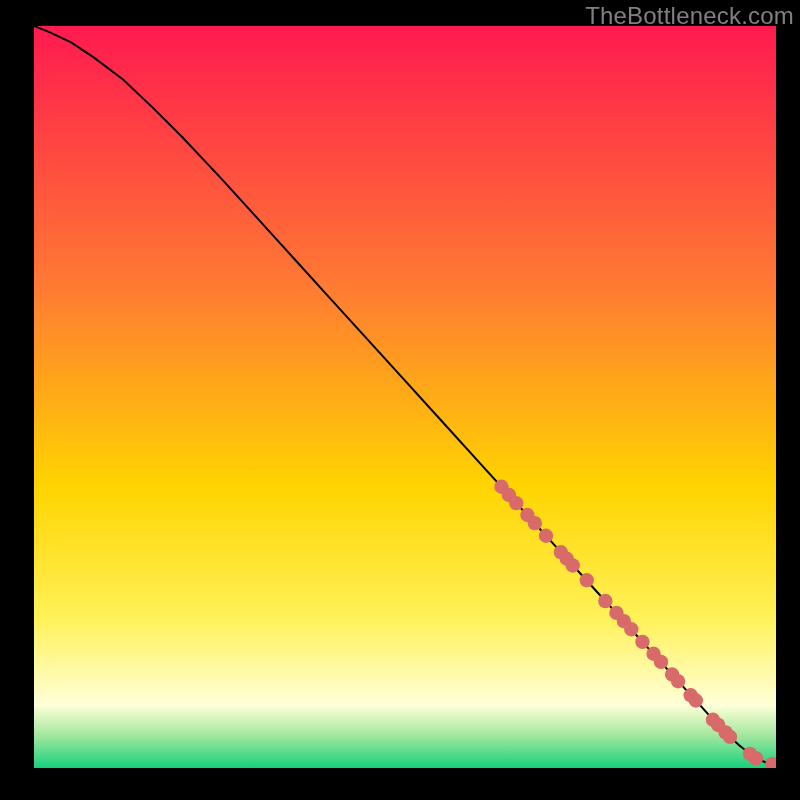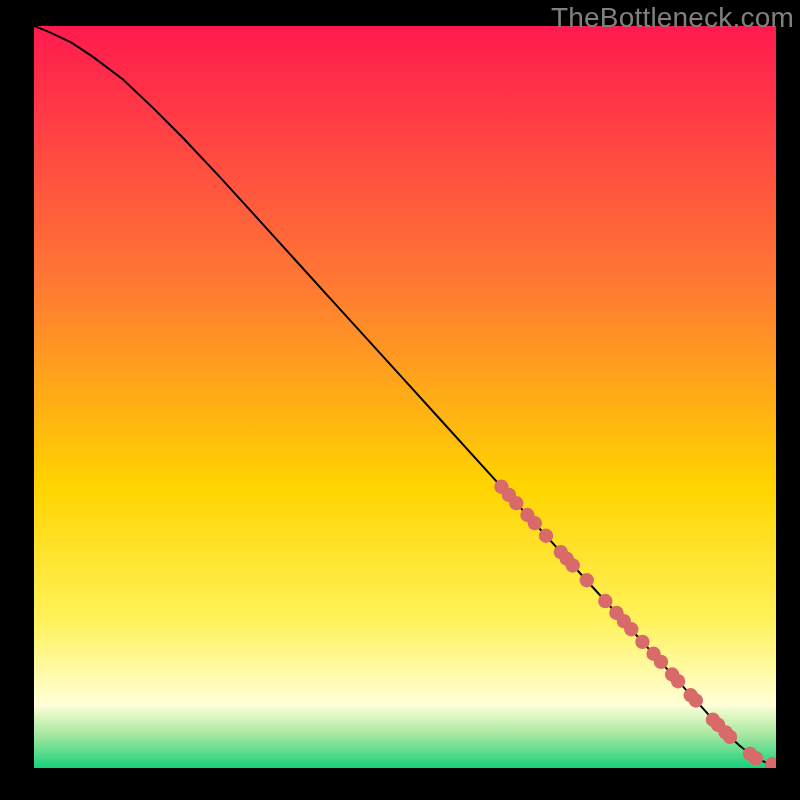--- a/index.html
+++ b/index.html
@@ -15,21 +15,21 @@
     position: relative;
     width: 800px;
     height: 800px;
     background: #000;
   }
   .watermark {
     position: absolute;
     top: 2px;
     right: 6px;
     color: #808080;
-    font-size: 28px;
+    font-size: 24px;
     font-weight: 500;
     letter-spacing: 0.2px;
     z-index: 10;
   }
   .plot {
     position: absolute;
     left: 34px;
     top: 26px;
     width: 742px;
     height: 742px;

